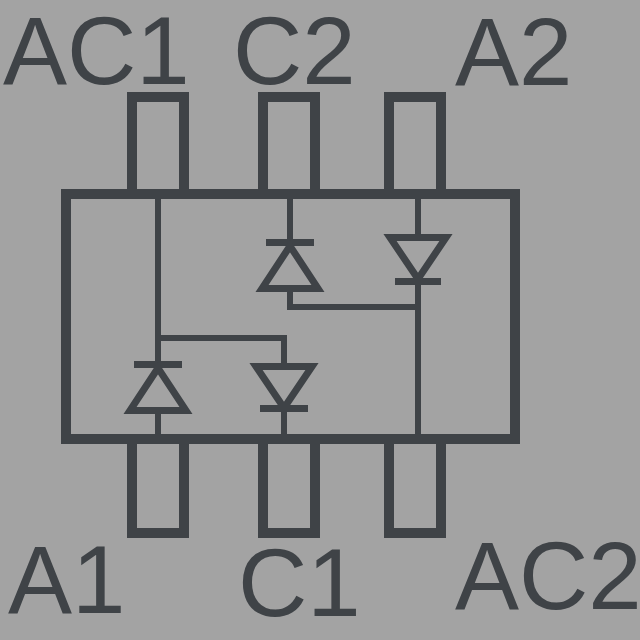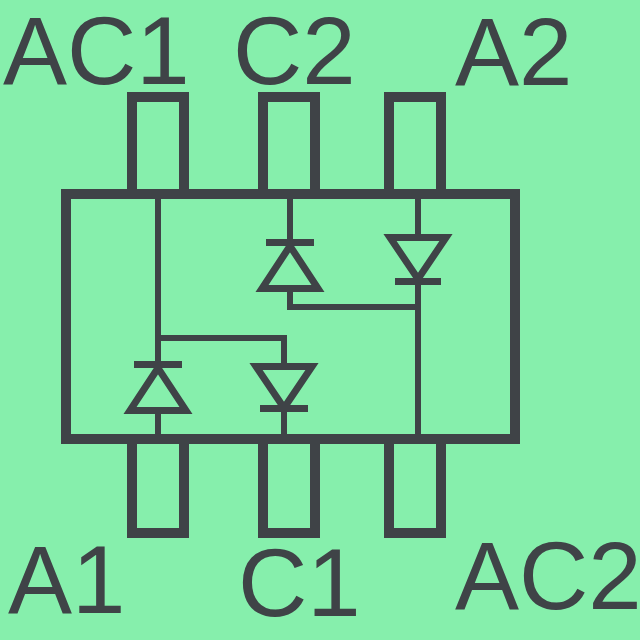--- a/index.html
+++ b/index.html
@@ -44,21 +44,21 @@
     fill: none;
     stroke: currentColor;
     stroke-width: 7;
     stroke-linejoin: miter;
     stroke-linecap: butt;
   }
 </style>
 </head>
 <body style="background: rgb(255, 255, 255);">
 
-<div class="stage" style="color: rgb(63, 67, 71); background: #86efac; text-decoration: underline;">
+<div class="stage" style="color: rgb(63, 67, 71); background: #a3a3a3; text-decoration: underline;">
   <svg viewBox="0 0 640 640" xmlns="http://www.w3.org/2000/svg">
 
     <rect class="outline" x="66" y="194" width="449" height="245"></rect>
 
     <path class="outline" d="M132,194 V97 H184 V194"></path>
     <path class="outline" d="M263,194 V97 H315 V194"></path>
     <path class="outline" d="M389,194 V97 H441 V194"></path>
 
     <path class="outline" d="M132,439 V533 H184 V439"></path>
     <path class="outline" d="M263,439 V533 H315 V439"></path>

